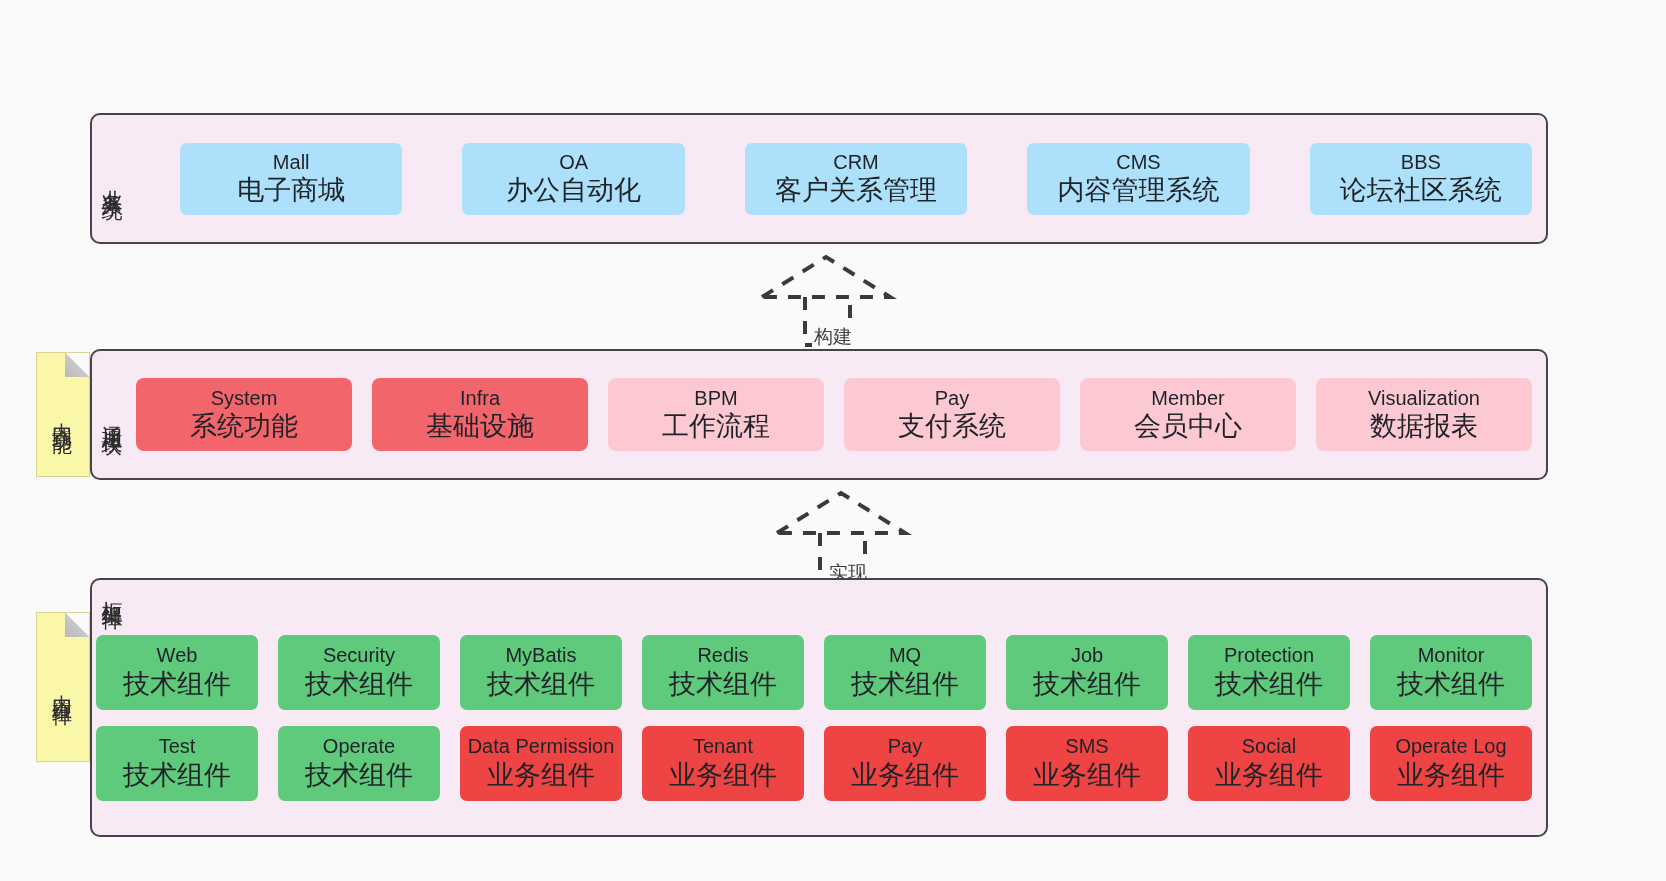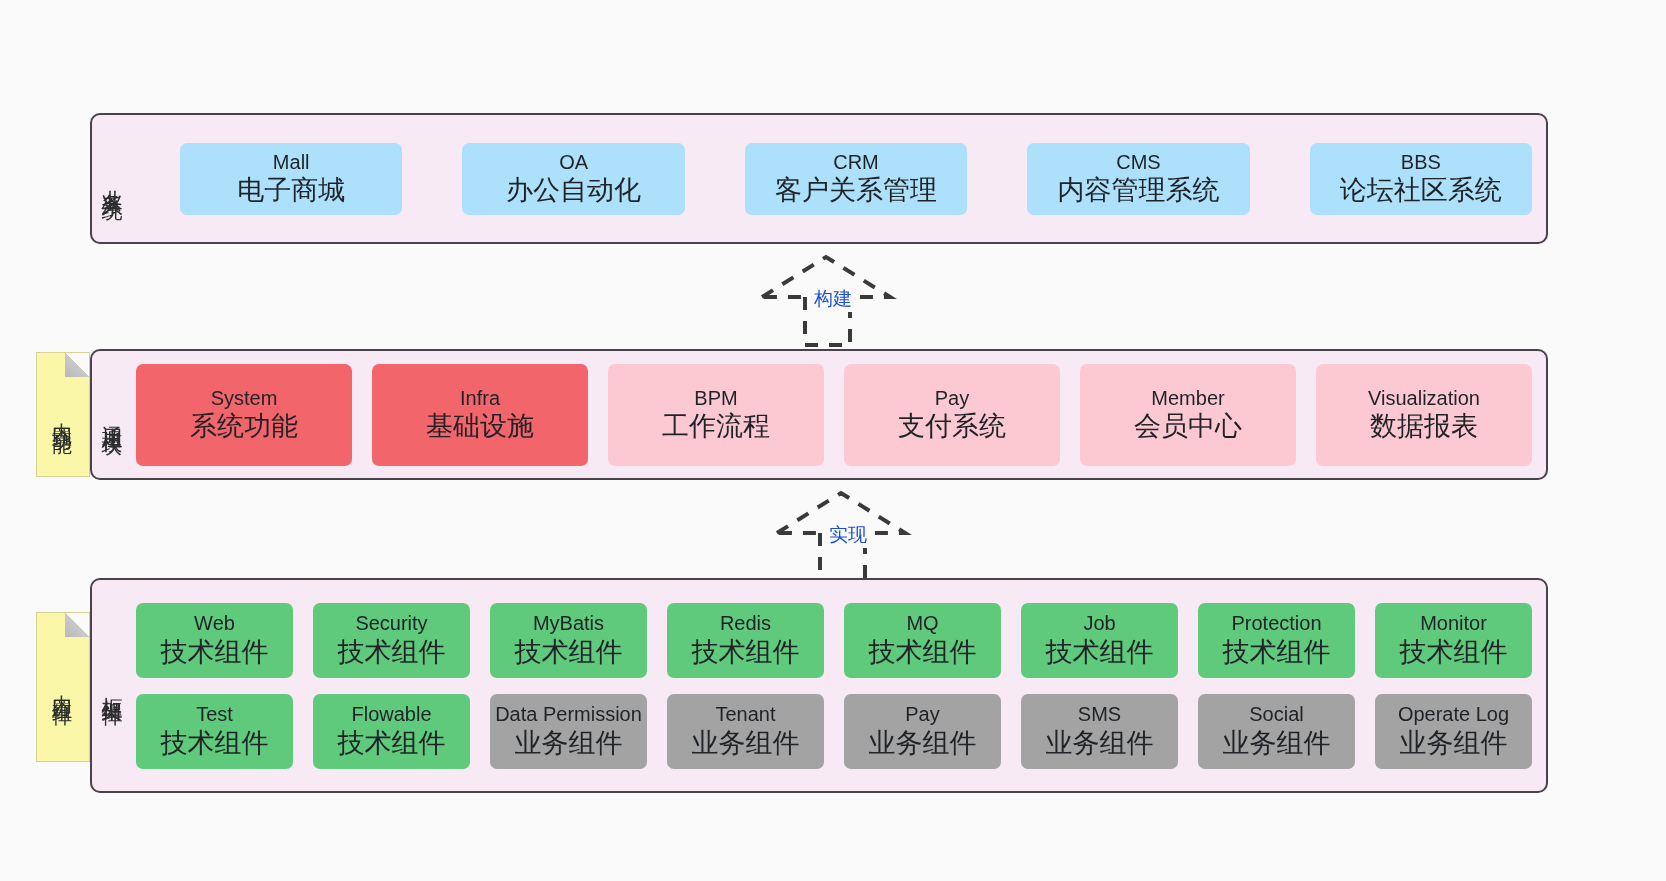--- a/index.html
+++ b/index.html
@@ -65,30 +65,30 @@
     padding: 6px 4px;
   }
   .cell .t-en { font-size: 20px; }
   .cell .t-cn { font-size: 27px; }
 
   
   .c-blue      { background: #ade0fa; }
   .c-red       { background: #f2656b; }
   .c-pinklite  { background: #fcc9d3; }
   .c-green     { background: #5fc97c; }
-  .c-greenlite { background: #a3a3a3; justify-content: center; }
+  .c-greenlite { background: #ef4444; justify-content: center; }
 
   
   #layer-business { left: 90px;  top: 113px; width: 1458px; height: 131px; }
   #layer-common   { left: 90px;  top: 349px; width: 1458px; height: 131px; }
-  #layer-frame    { left: 90px;  top: 578px; width: 1458px; height: 215px; }
+  #layer-frame    { left: 90px;  top: 578px; width: 1458px; height: 259px; flex-direction: column; }
 
   #layer-business .layer-body { padding-left: 8px; }
   #layer-business .cell { height: 72px; margin-left: 40px; }
-  #layer-common .cell   { height: 102px; }
+  #layer-common .cell   { height: 73px; border-radius: 8px; }
   #layer-frame .cell    { height: 75px; }
   #layer-frame .layer-body { gap: 16px; padding-top: 14px; padding-bottom: 14px; }
 
   
   .sticky {
     position: absolute;
     background: #fbf7a8;
     border: 1px solid #d8d394;
     font-size: 20px;
     color: #2d2d2d;
@@ -109,24 +109,25 @@
   }
   #sticky-common { left: 36px; top: 352px; width: 54px; height: 125px; }
   #sticky-frame  { left: 36px; top: 612px; width: 54px; height: 150px; }
 
   
   .uml-arrow { position: absolute; }
   .uml-arrow svg { display: block; overflow: visible; }
   .uml-label {
     position: absolute;
     font-size: 19px;
-    color: #1d4ed8;
+    color: #404040;
     background: #fafafa;
     padding: 0 2px;
     white-space: nowrap;
+    margin-top: 38px;
   }
   #arrow-build { left: 750px; top: 252px; width: 180px; height: 95px; }
   #arrow-build .uml-label { left: 62px; top: 34px; }
   #arrow-impl  { left: 765px; top: 488px; width: 180px; height: 95px; }
   #arrow-impl  .uml-label { left: 62px; top: 34px; }
 </style>
 </head>
 <body>
 
 <div id="canvas">
@@ -255,21 +256,21 @@
           <span class="t-cn">技术组件</span>
         </div>
       </div>
 
       <div class="row">
         <div class="cell c-green">
           <span class="t-en">Test</span>
           <span class="t-cn">技术组件</span>
         </div>
         <div class="cell c-green">
-          <span class="t-en">Flowable</span>
+          <span class="t-en">Operate</span>
           <span class="t-cn">技术组件</span>
         </div>
         <div class="cell c-greenlite">
           <span class="t-en">Data Permission</span>
           <span class="t-cn">业务组件</span>
         </div>
         <div class="cell c-greenlite">
           <span class="t-en">Tenant</span>
           <span class="t-cn">业务组件</span>
         </div>

